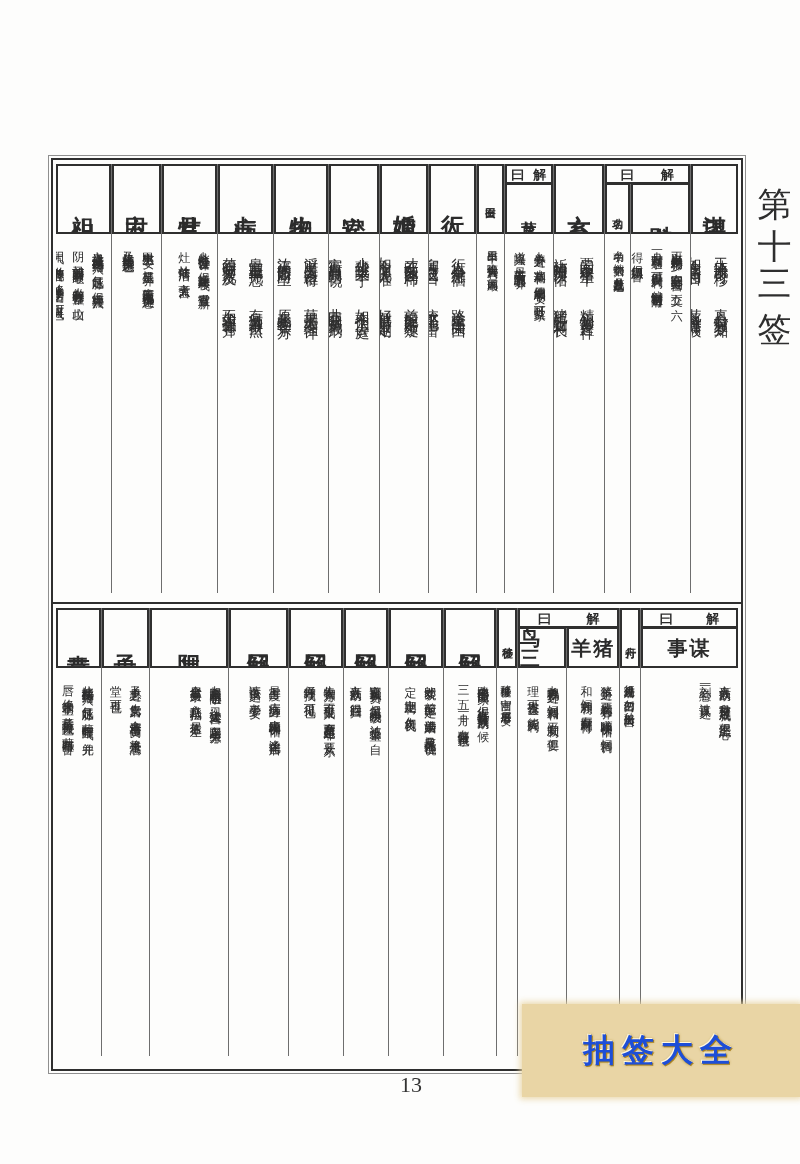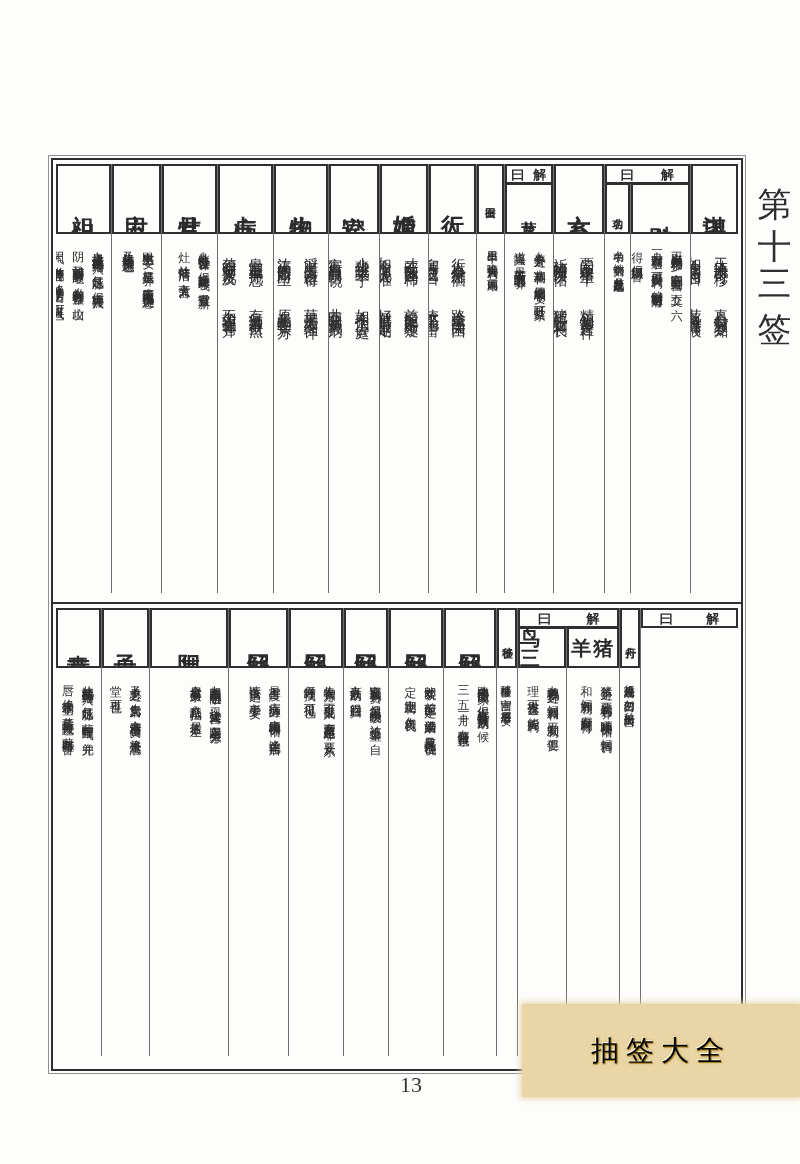--- a/index.html
+++ b/index.html
@@ -59,21 +59,21 @@
     position:absolute; left:400px; top:1072px;
     font-family:"Liberation Serif","DejaVu Serif",serif;
     font-size:22px; color:#333;
   }
   .watermark {
     position:absolute; left:522px; top:1004px; width:278px; height:93px;
     background:#e9d5a5; z-index:5; display:flex; align-items:center; justify-content:center;
     box-shadow:0 0 6px 2px rgba(233,213,165,0.9);
   }
   .watermark span {
-    font-size:28px; font-weight:normal; letter-spacing:7px; color:#000000;
+    font-size:32px; font-weight:bold; letter-spacing:7px; color:#1d4ed8;
     text-shadow:1px 1px 0 #a8821f, -1px -1px 0 #fff8e0, 0 0 3px #a8821f;
   }
 </style>
 </head>
 <body>
 
 <div class="page">
   <div class="sign-title">第十三签</div>
 
   <div class="table">
@@ -285,20 +285,27 @@
               <span class="hlabel">行舟</span>
             </div>
             <div class="col-body kind-prose-narrow">行舟先难后易　暂勿出门　秋后出船大吉</div>
           </div>
           <div class="group" style="flex: 108 1 0px;">
             <div class="strip">
               <span class="strip-char">曰</span>
               <span class="strip-char">解</span>
             </div>
             <div class="group-row">
+              <div class="col" style="flex: 50 1 0px;">
+                <div class="col-header size-h-large">
+                  <span class="hlabel">事谋</span>
+                </div>
+                <div class="col-body kind-prose">有贵人扶助　交秋月定可成就　但不能三心二
+刻一心一意　认真谋之</div>
+              </div>
             </div>
           </div>
         </div>
     </div>
   </div>
 
   <div class="page-number">13</div>
 
   <div class="watermark">
     <span>抽签大全</span>

